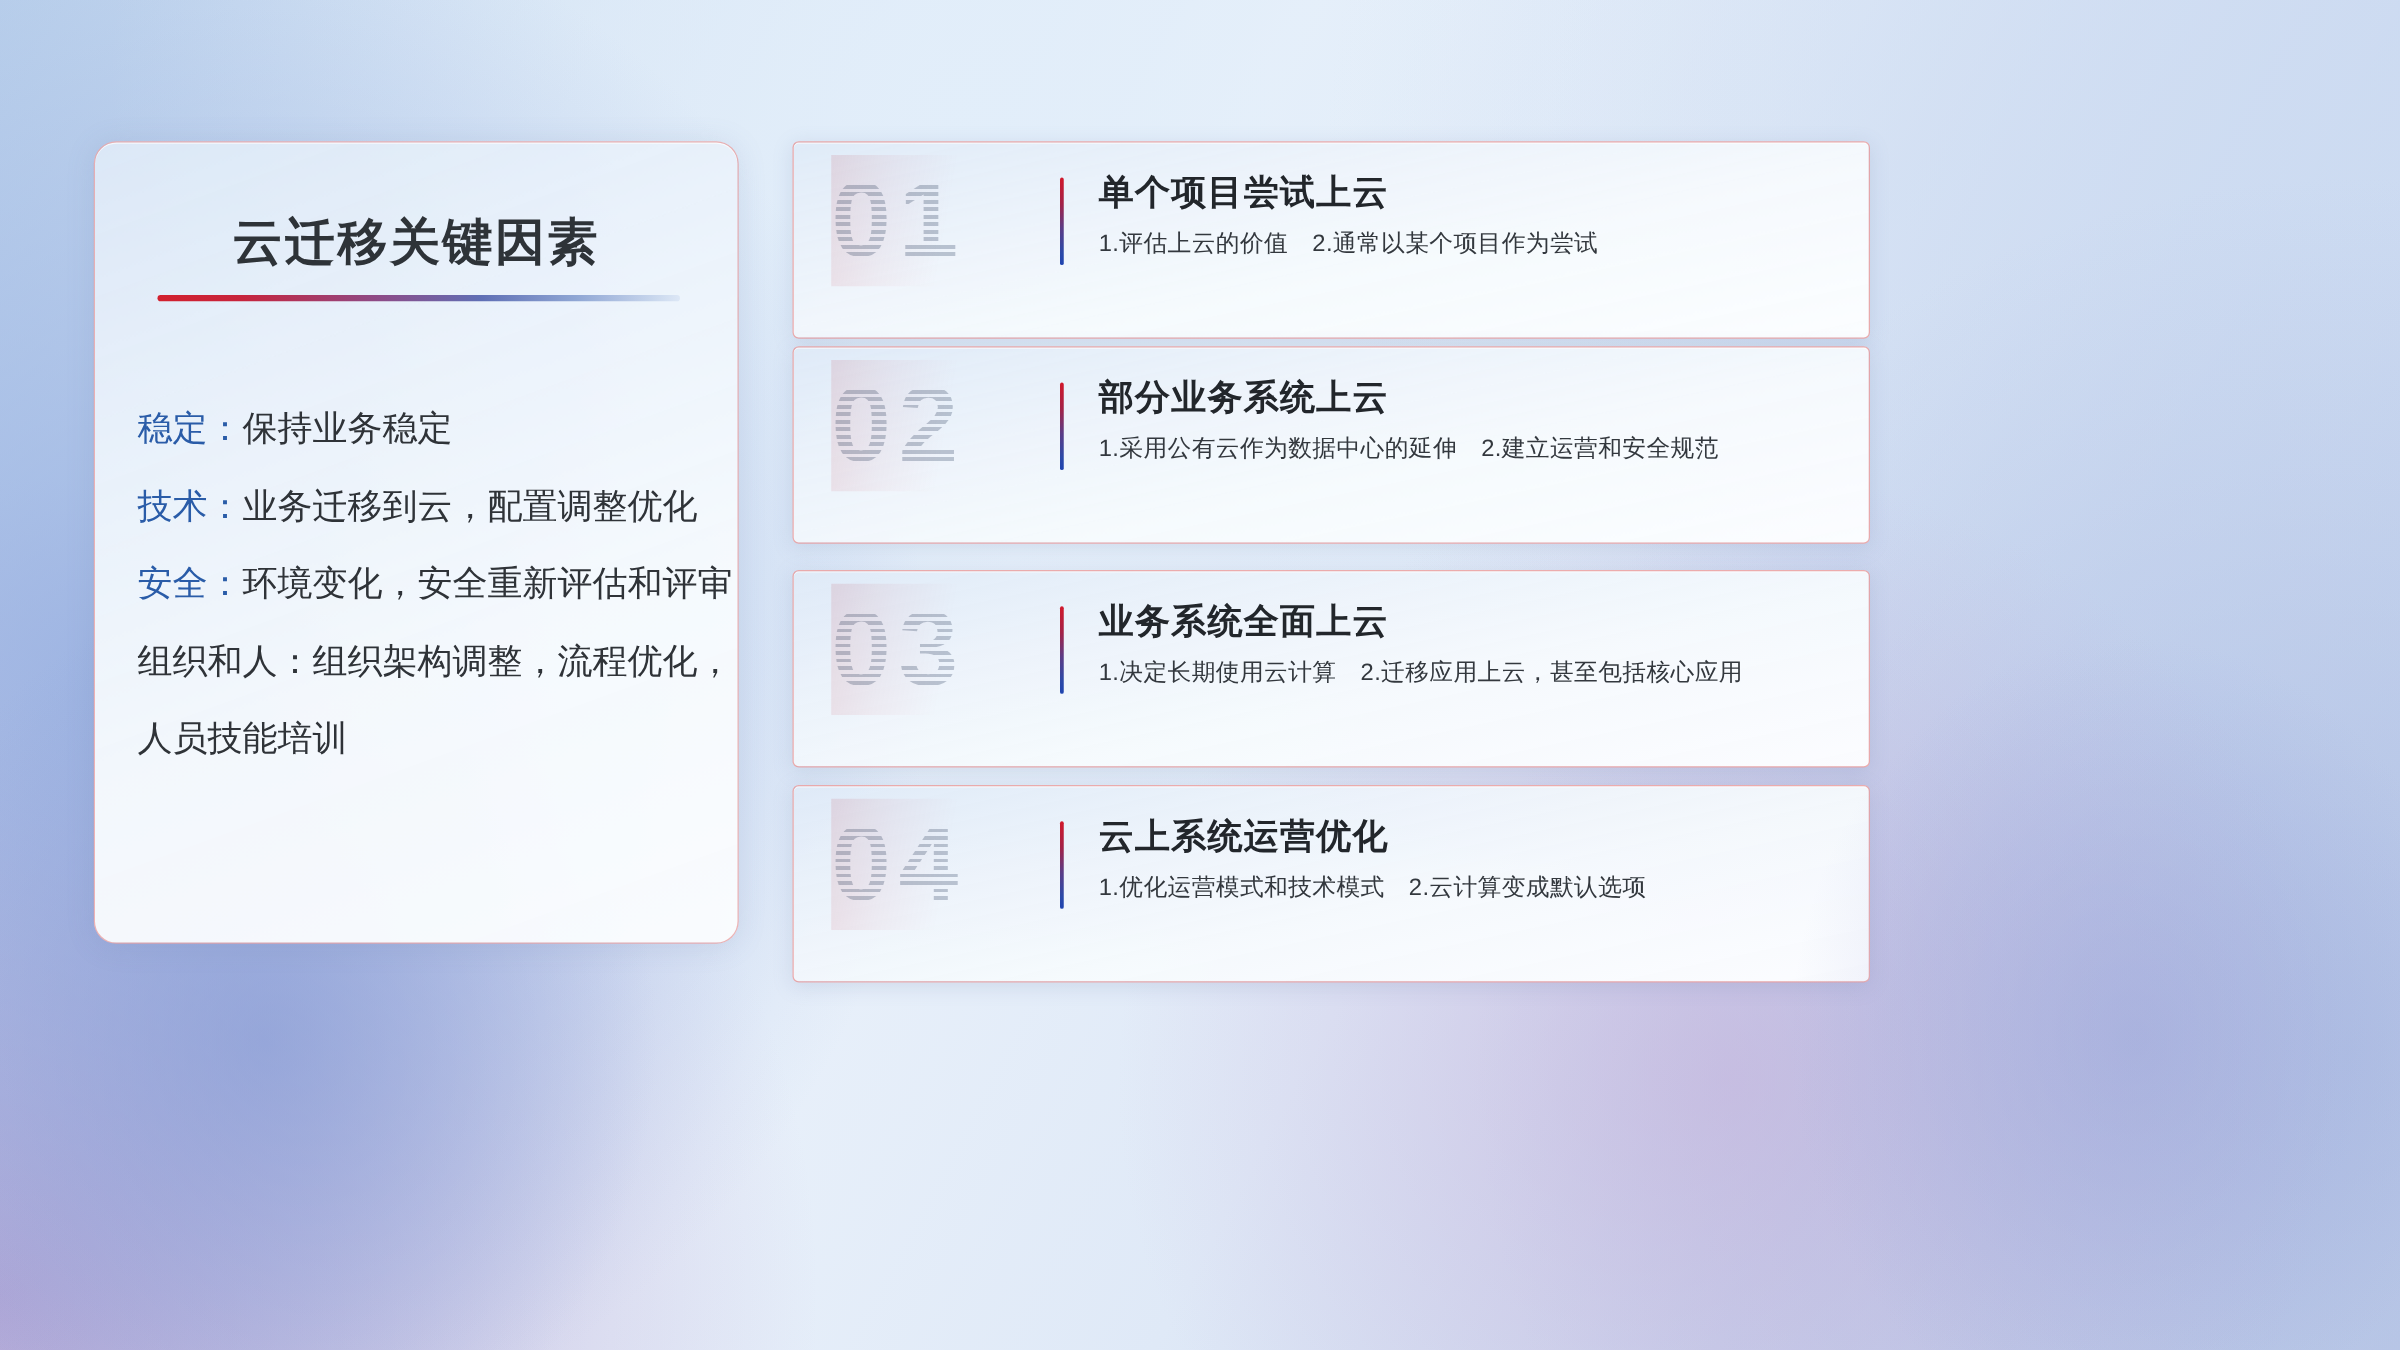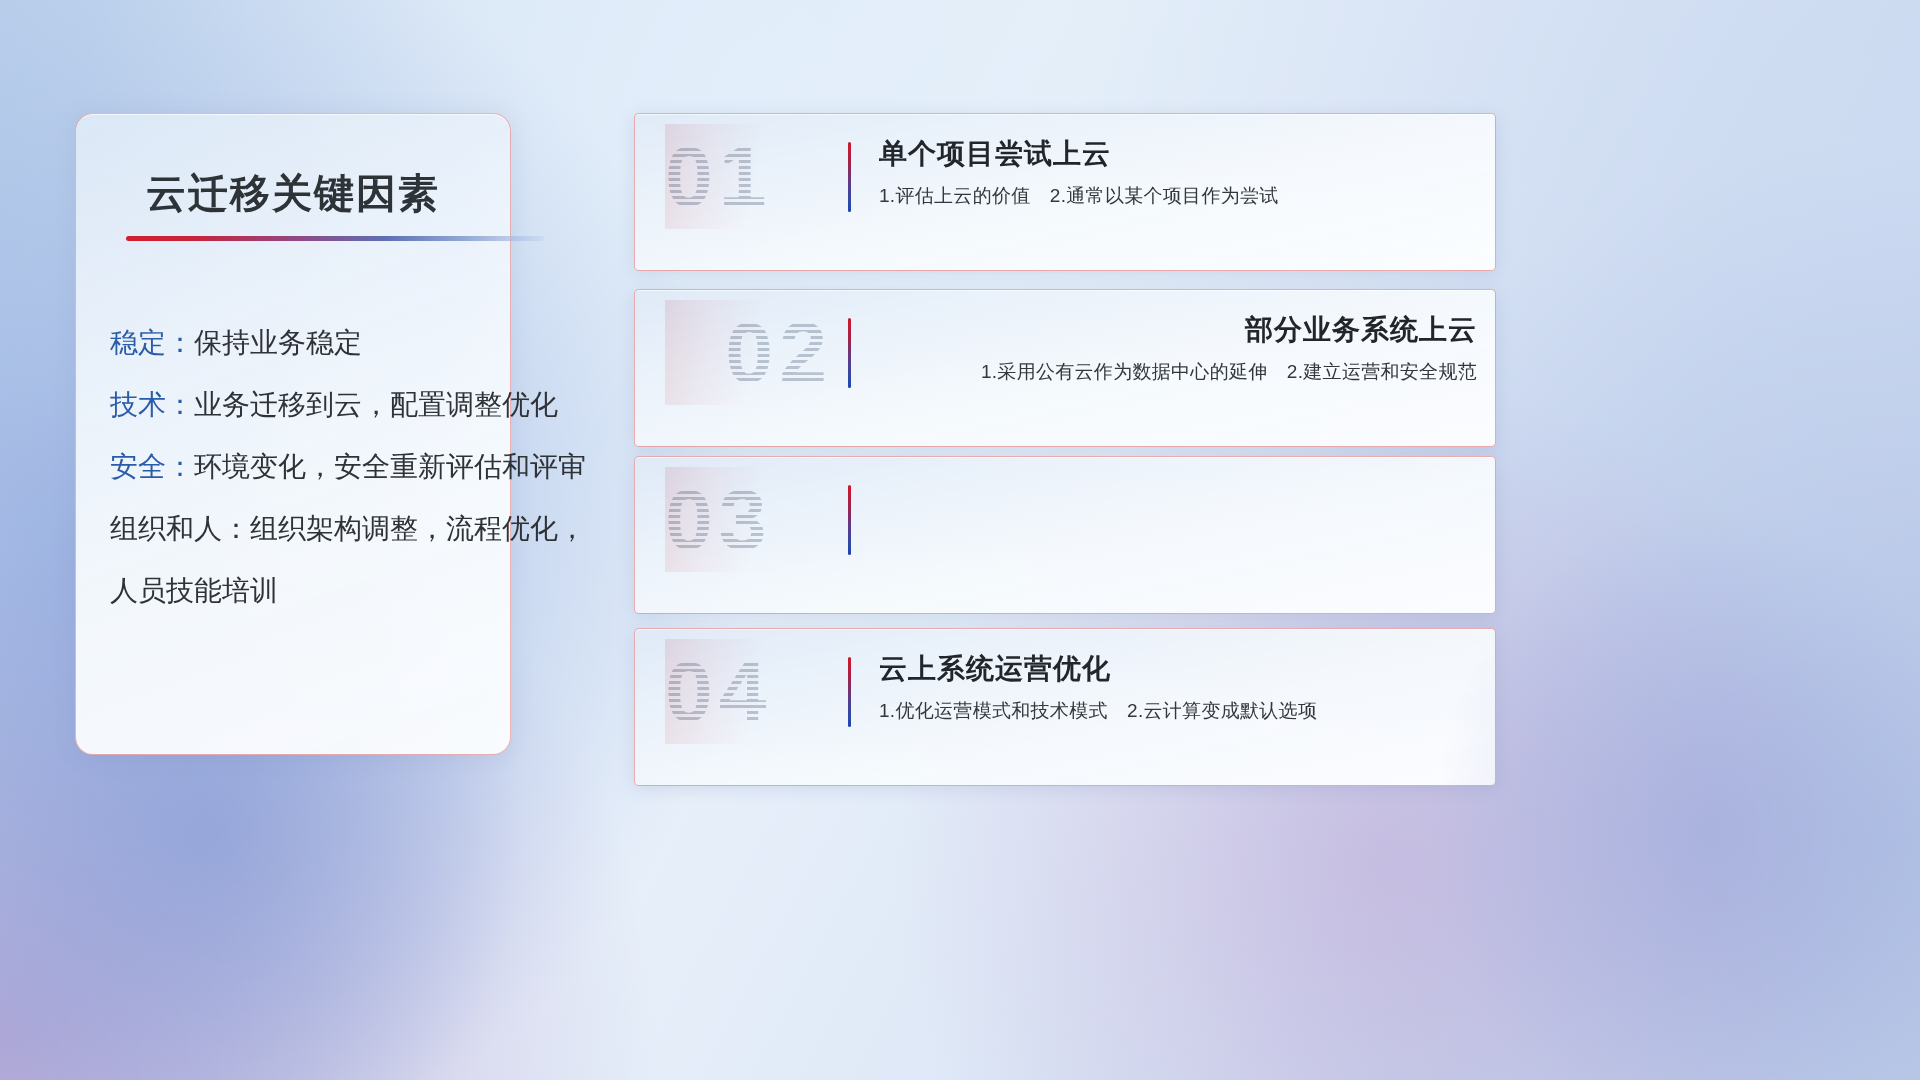--- a/index.html
+++ b/index.html
@@ -42,21 +42,21 @@
     position:absolute; right:-4%; top:46%;
     width:30%; height:62%;
     background:radial-gradient(ellipse at center, rgba(150,160,215,.45) 0%, rgba(150,160,215,0) 68%);
     pointer-events:none;
   }
 
   
   .left-card{
     position:absolute;
     left:75px; top:113px;
-    width:436px; height:642px;
+    width:516px; height:642px;
     border-radius:18px;
     background:linear-gradient(160deg,
         rgba(222,234,247,.92) 0%,
         rgba(236,243,251,.94) 30%,
         rgba(246,250,253,.96) 62%,
         rgba(250,252,254,.97) 100%);
     border:1px solid rgba(228,120,120,.55);
     box-shadow:0 2px 22px rgba(110,130,175,.16), inset 0 1px 0 rgba(255,255,255,.7);
   }
   .left-title{
@@ -94,21 +94,21 @@
     background:linear-gradient(168deg,
         rgba(223,234,247,.90) 0%,
         rgba(235,242,250,.93) 26%,
         rgba(246,250,253,.96) 58%,
         rgba(252,253,255,.98) 100%);
     border:1px solid rgba(226,118,118,.60);
     box-shadow:0 3px 16px rgba(105,128,172,.18), inset 0 1px 0 rgba(255,255,255,.65);
     overflow:hidden;
   }
   .step.s1{ top:113px; }
-  .step.s2{ top:289px;text-align:right; }
+  .step.s2{ top:277px; }
   .step.s3{ top:456px; }
   .step.s4{ top:628px;padding-left:28px; }
 
   
   .ghost-num{
     position:absolute;
     left:30px; top:10px;
     width:168px; height:105px;
     font-size:86px; font-weight:bold;
     letter-spacing:6px;
@@ -233,20 +233,24 @@
       <div class="step-sub">1.采用公有云作为数据中心的延伸　2.建立运营和安全规范</div>
     </div>
   </div>
 
   <div class="step s3">
     <div class="ghost-num">
       <span>03</span>
     </div>
     <div class="ghost-tint"></div>
     <div class="divider"></div>
+    <div class="step-text">
+      <div class="step-title">业务系统全面上云</div>
+      <div class="step-sub">1.决定长期使用云计算　2.迁移应用上云，甚至包括核心应用</div>
+    </div>
   </div>
 
   <div class="step s4">
     <div class="ghost-num">
       <span>04</span>
     </div>
     <div class="ghost-tint"></div>
     <div class="divider"></div>
     <div class="step-text">
       <div class="step-title">云上系统运营优化</div>

